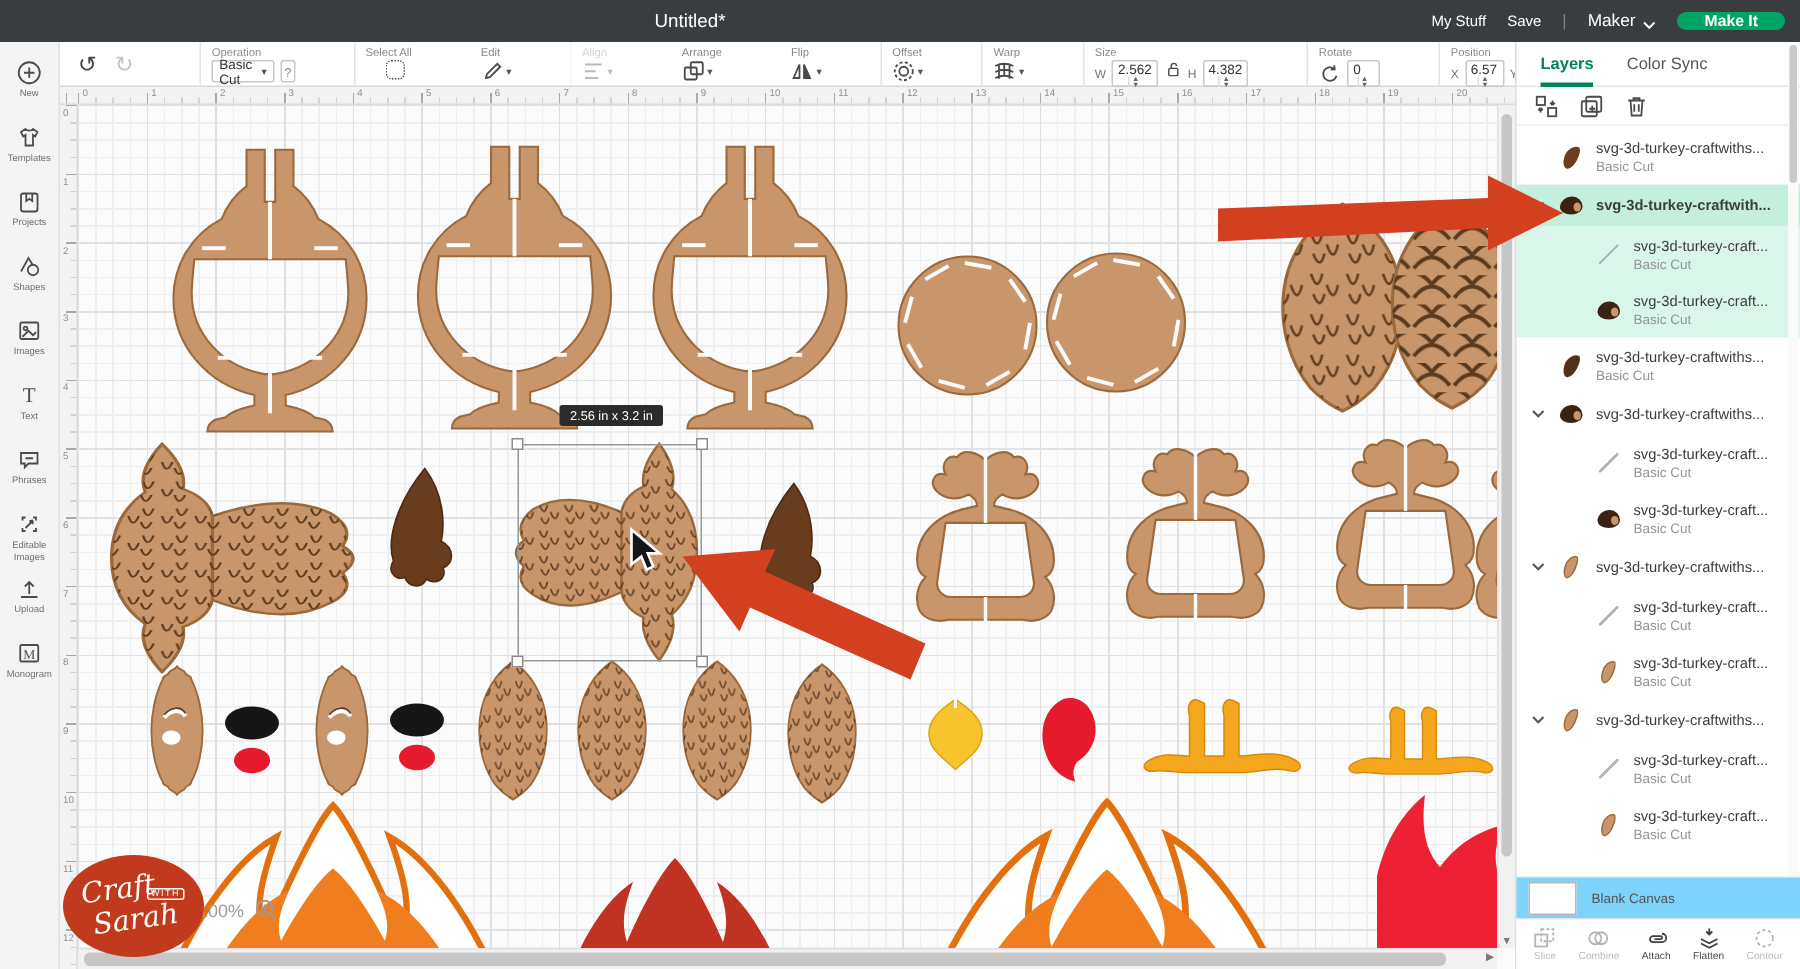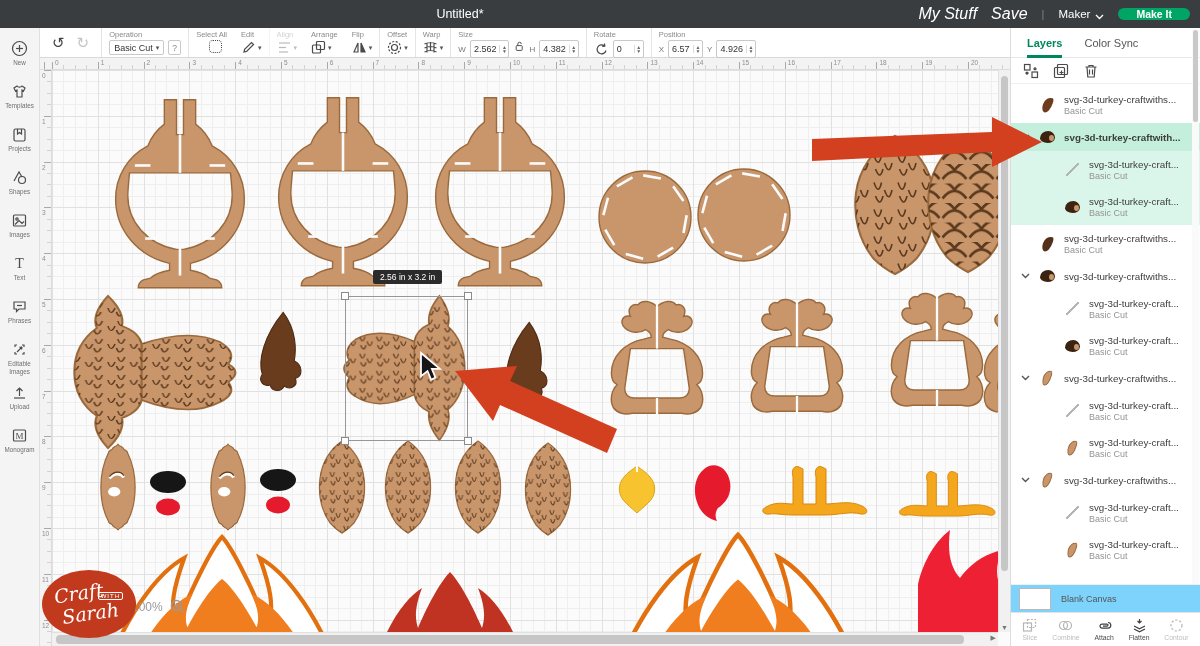--- a/index.html
+++ b/index.html
@@ -3,40 +3,40 @@
 <meta charset="utf-8">
 <style>
   * { margin:0; padding:0; box-sizing:border-box; }
   html,body { width:1200px; height:646px; overflow:hidden; font-family:"Liberation Sans", sans-serif; background:#fff; }
   #app { position:relative; width:1200px; height:646px; }
 
   
   .titlebar { position:absolute; left:0; top:0; width:1200px; height:28px; background:var(--c-topbar); color:#fff; }
   .tb-title { position:absolute; left:0; right:280px; top:0; height:44px; line-height:28px; text-align:center; font-size:12.5px; }
   .tb-right { position:absolute; right:10px; top:0; height:28px; display:flex; align-items:center; gap:14px; }
-  .tb-link { font-size:16px; color:#fff; cursor:pointer;font-style:italic; }
+  .tb-link { font-size:10px; color:#fff; cursor:pointer; }
   .tb-sep { color:#7e8286; font-size:11px; }
   .tb-maker { display:flex; align-items:flex-end; gap:5px; font-size:11.5px; }
   .tb-caret { font-size:8px; color:#fff; }
   .makeit { background:var(--c-makeit); color:#fff; font-size:10.5px; font-weight:bold; border:none; border-radius:12px; padding:0 18px; cursor:pointer; }
 
   
   .toolbar { position:absolute; left:40px; top:28px; width:970px; height:30px; background:#fff; border-bottom:1px solid #d9d9d9; display:flex; align-items:stretch; }
-  .tgroup { position:relative; padding:2px 7px 1px; display:flex; flex-direction:column; justify-content:flex-start; }
+  .tgroup { position:relative; padding:2px 7px 1px; display:flex; flex-direction:column; justify-content:flex-start;margin-left:32px; }
   .tgroup.sep { border-left:1px solid #e4e4e4; }
   .tlabel { font-size:7.5px; color:#8a8a8a; margin-bottom:1px; white-space:nowrap; }
   .trow { display:flex; align-items:center; gap:4px; }
   .undo-redo { display:flex; align-items:center; gap:12px; padding:0 12px; font-size:15px; color:#444; }
   .redo { color:#c4c4c4; }
   .selectbox { display:flex; align-items:center; gap:3px; border:1px solid #c9c9c9; border-radius:2px; font-size:9px; color:#333; padding:1px 4px; height:15px; }
   .helpbox { border:1px solid #c9c9c9; border-radius:2px; font-size:8.5px; color:#888; width:13px; height:15px; text-align:center; line-height:14px; }
   .ibtn { display:flex; align-items:center; gap:2px; cursor:pointer; }
   .caret { font-size:7px; color:#555; }
   .disabled { opacity:.38; }
-  .num-input { display:flex; align-items:center; border:1px solid #c9c9c9; border-radius:2px; height:18px; }
+  .num-input { display:flex; align-items:center; border:1px solid #c9c9c9; border-radius:2px; height:18px;flex-direction:column; }
   .num-input .val { font-size:9px; color:#333; padding:0 3px; min-width:24px; }
   .stepper { border-left:1px solid #ddd; width:9px; display:flex; flex-direction:column; align-items:center; line-height:4px; font-size:5px; color:#666; }
   .axis { font-size:8px; color:#777; }
   .icon16 { width:15px; height:15px; }
   .icon16 path, .icon16 rect, .icon16 circle, .icon16 line { fill:none; stroke:#4a4a4a; stroke-width:1.2; }
 
   
   .sidebar { position:absolute; left:0; top:28px; width:40px; height:618px; background:#f4f4f4; border-right:1px solid #e0e0e0; display:flex; flex-direction:column; align-items:center; padding-top:8px; }
   .side-item { width:40px; min-height:43px; display:flex; flex-direction:column; align-items:center; gap:2px; padding-top:4px; cursor:pointer; }
   .side-item .lab { font-size:6.3px; color:#6f6f6f; text-align:center; line-height:1.25; }

